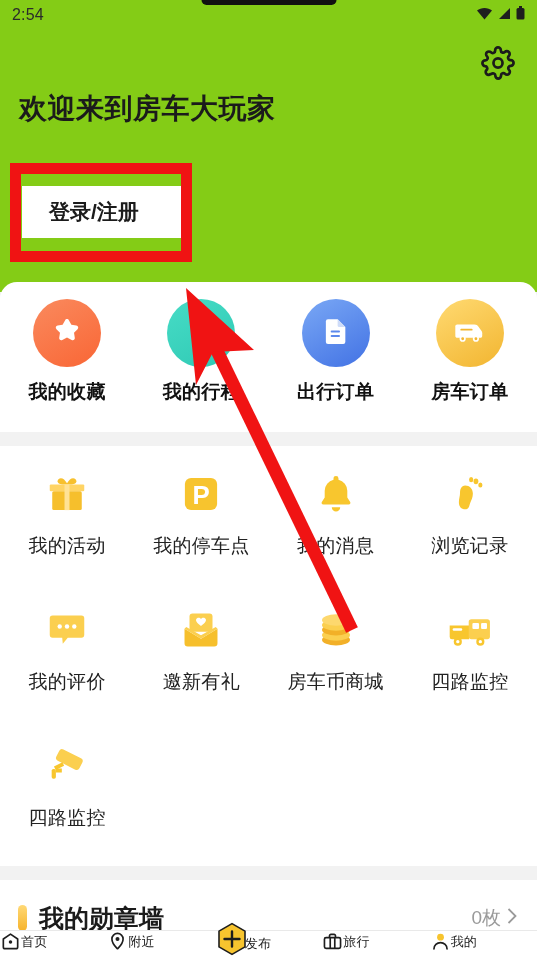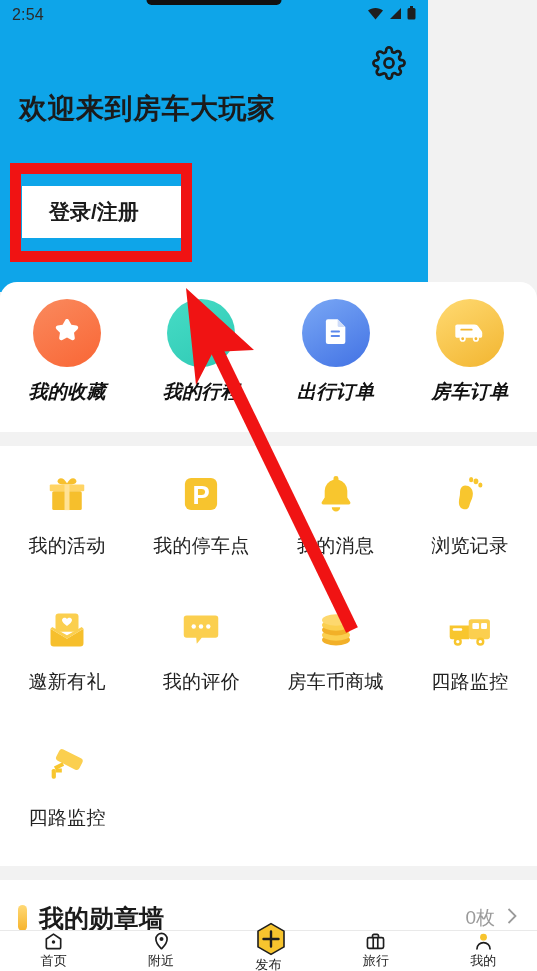--- a/index.html
+++ b/index.html
@@ -5,22 +5,22 @@
   * { margin:0; padding:0; box-sizing:border-box; }
   html, body {
     width:537px; height:971px;
     font-family:"Liberation Sans","DejaVu Sans",sans-serif;
     background:#ffffff; overflow:hidden;
   }
   #screen { position:relative; width:537px; height:971px; background:#f2f2f2; overflow:hidden; }
 
   
   .header {
-    position:absolute; top:0; left:0; width:428px; height:292px;
-    background:#0ea5e9;
+    position:absolute; top:0; left:0; width:537px; height:292px;
+    background:#84cc16;
   }
   .statusbar {
     position:relative; height:30px; width:100%;
     display:flex; align-items:center; justify-content:space-between;
     padding:0 12px;
   }
   .status-time { font-size:16px; color:#2b2b2b; letter-spacing:0.2px; }
   .status-icons { display:flex; align-items:center; gap:5px; }
   .notch {
     position:absolute; top:0; left:50%; transform:translateX(-50%);
@@ -42,21 +42,21 @@
     position:absolute; top:186px; left:22px;
     width:160px; height:52px;
     background:#ffffff;
     display:flex; align-items:center; padding-left:27px;
   }
   .login-bar span { font-size:21px; font-weight:bold; color:#1b1b1b; }
 
   
   .card-circles {
     position:absolute; top:282px; left:0; width:537px; height:150px;
-    background:#ffffff; border-radius:17px 17px 0 0;font-style:italic;
+    background:#ffffff; border-radius:17px 17px 0 0;
   }
   .row4 { display:flex; width:100%; padding-top:17px; }
   .cell { flex:1; display:flex; flex-direction:column; align-items:center; }
   .circ {
     width:68px; height:68px; border-radius:50%;
     display:flex; align-items:center; justify-content:center;
     position:relative;
   }
   .c-orange { background:linear-gradient(150deg,#FA8A5E 0%,#F96635 100%); }
   .c-teal   { background:linear-gradient(150deg,#47DCC6 0%,#2FC9B4 100%); }
@@ -80,29 +80,29 @@
   .g-label { margin-top:13px; font-size:19px; color:#222; letter-spacing:0.3px; }
 
   
   .card-medal {
     position:absolute; top:880px; left:0; width:537px; height:91px;
     background:#ffffff;
   }
   .medal-head { position:relative; height:60px; display:flex; align-items:center; padding:0 18px; padding-top:16px; }
   .medal-bar { width:9px; height:26px; background:linear-gradient(180deg,#FFD976,#F6B32C); border-radius:5px; }
   .medal-title { margin-left:12px; font-size:25px; font-weight:bold; color:#1b1b1b; }
-  .medal-right { margin-left:auto; display:flex; align-items:center; gap:11px; color:#9a9a9a; font-size:19px; }
+  .medal-right { margin-left:auto; display:flex; align-items:center; gap:5px; color:#9a9a9a; font-size:19px; }
 
   
   .bottomnav {
     position:absolute; left:0; bottom:0; width:537px; height:41px;
     background:#ffffff; border-top:1px solid #e9e9e9;
     display:flex; align-items:flex-start;
   }
-  .nav-item { flex:1; display:flex; flex-direction:column; align-items:center;font-family:Liberation Mono, monospace; }
+  .nav-item { flex:1; display:flex; align-items:center;font-family:Liberation Mono, monospace; }
   .nav-ico { height:20px; display:flex; align-items:center; justify-content:center; }
   .nav-label { font-size:13px; color:#232323; margin-top:1px; letter-spacing:0.2px; }
   .nav-pub { position:relative; }
   .pub-hex { width:30px; height:30px; position:relative; top:-9px; }
 
   
   .anno-box {
     position:absolute; left:10px; top:163px; width:182px; height:99px;
     border:11px solid #F01313; box-sizing:border-box; pointer-events:none;
   }
@@ -262,39 +262,39 @@
           </svg>
         </div>
         <div class="g-label">浏览记录</div>
       </div>
     </div>
 
     <div class="grid-row">
       <div class="g-cell">
         <div class="g-icon">
           <svg width="46" height="46" viewBox="0 0 24 24">
+            <path d="M4.5 4.4h15a1.5 1.5 0 0 1 1.5 1.5v8.6a1.5 1.5 0 0 1-1.5 1.5h-7.1l-2.6 3.2-.3-3.2H4.5A1.5 1.5 0 0 1 3 14.5V5.9a1.5 1.5 0 0 1 1.5-1.5z" fill="#FBCF4F"></path>
+            <circle cx="8.2" cy="10.2" r="1.15" fill="#ffffff"></circle>
+            <circle cx="12" cy="10.2" r="1.15" fill="#ffffff"></circle>
+            <circle cx="15.8" cy="10.2" r="1.15" fill="#ffffff"></circle>
+          </svg>
+        </div>
+        <div class="g-label">我的评价</div>
+      </div>
+
+      <div class="g-cell">
+        <div class="g-icon">
+          <svg width="46" height="46" viewBox="0 0 24 24">
             <rect x="6" y="3.4" width="12" height="9.5" rx="1.6" fill="#FBCF4F"></rect>
             <path d="M12 6.2c.55-.9 2.2-.9 2.55.3.35 1.2-1.35 2.5-2.55 3.4-1.2-.9-2.9-2.2-2.55-3.4.35-1.2 2-1.2 2.55-.3z" fill="#ffffff"></path>
             <path d="M3.4 11.3 12 16.6l8.6-5.3v7.6a1.7 1.7 0 0 1-1.7 1.7H5.1a1.7 1.7 0 0 1-1.7-1.7z" fill="#F6BF2C"></path>
             <path d="M3.4 11.3 12 16.6l8.6-5.3-.9-.9L12 14.7 4.3 10.4z" fill="#FBCF4F"></path>
           </svg>
         </div>
         <div class="g-label">邀新有礼</div>
-      </div>
-
-      <div class="g-cell">
-        <div class="g-icon">
-          <svg width="46" height="46" viewBox="0 0 24 24">
-            <path d="M4.5 4.4h15a1.5 1.5 0 0 1 1.5 1.5v8.6a1.5 1.5 0 0 1-1.5 1.5h-7.1l-2.6 3.2-.3-3.2H4.5A1.5 1.5 0 0 1 3 14.5V5.9a1.5 1.5 0 0 1 1.5-1.5z" fill="#FBCF4F"></path>
-            <circle cx="8.2" cy="10.2" r="1.15" fill="#ffffff"></circle>
-            <circle cx="12" cy="10.2" r="1.15" fill="#ffffff"></circle>
-            <circle cx="15.8" cy="10.2" r="1.15" fill="#ffffff"></circle>
-          </svg>
-        </div>
-        <div class="g-label">我的评价</div>
       </div>
 
       <div class="g-cell">
         <div class="g-icon">
           <svg width="46" height="46" viewBox="0 0 24 24">
             <ellipse cx="12" cy="17.1" rx="7.3" ry="3" fill="#F2B028"></ellipse>
             <ellipse cx="12" cy="14.6" rx="7.3" ry="3" fill="#FBCF4F"></ellipse>
             <ellipse cx="12" cy="11.9" rx="7.3" ry="3" fill="#F2B028"></ellipse>
             <ellipse cx="12" cy="9.4" rx="7.3" ry="3" fill="#FBCF4F"></ellipse>
             <ellipse cx="12" cy="6.8" rx="7.3" ry="3" fill="#FDD86E"></ellipse>

